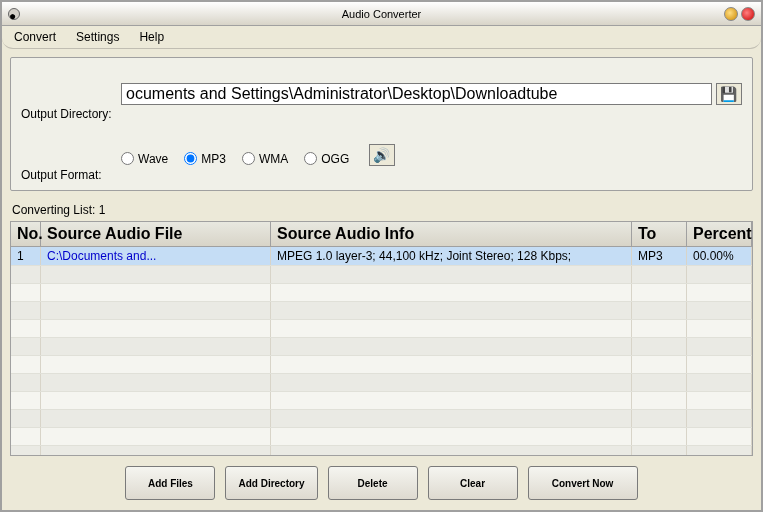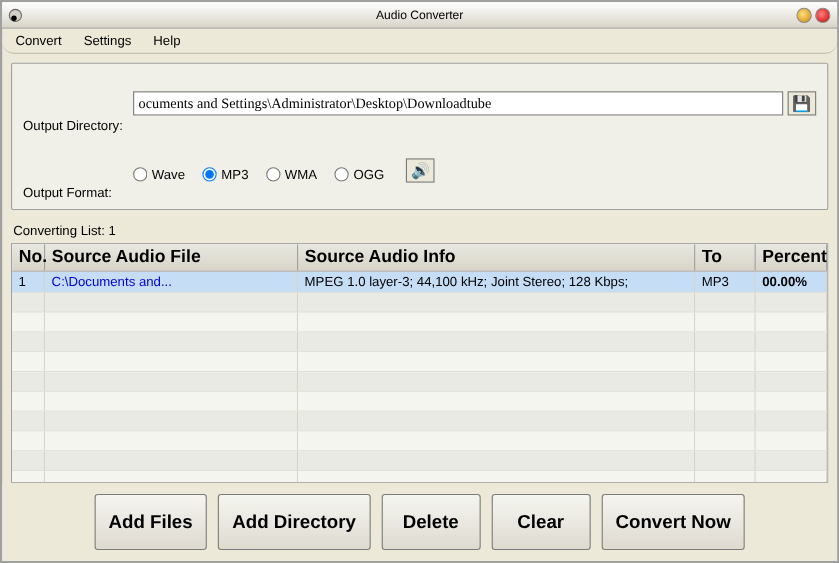--- a/index.html
+++ b/index.html
@@ -101,23 +101,22 @@
       font-size: 12px;
       min-width: 100px;
       color: #000;
       margin-top: 41px;
     }
     .settings-input {
       flex: 1;
       height: 22px;
       border: 1px solid #7a7a7a;
       background: #fff;
-      font-size: 13px;
+      font-size: 16px;
       padding: 0 4px;
-      font-family: Liberation Serif, serif;
     }
     .settings-icon-btn {
       width: 26px;
       height: 22px;
       border: 1px solid #7a7a7a;
       background: #ece9d8;
       cursor: pointer;
       display: flex;
       align-items: center;
       justify-content: center;
@@ -191,42 +190,42 @@
       color: #000;
       border-right: 1px solid #d8d4c8;
       white-space: nowrap;
       overflow: hidden;
       text-overflow: ellipsis;
     }
     .td-no { width: 30px; }
     .td-source { width: 230px; color: #0000cc; }
     .td-info { flex: 1; }
     .td-to { width: 55px; }
-    .td-percent { width: 65px; font-weight: bold; }
+    .td-percent { width: 65px; }
     .empty-row {
       display: flex;
       border-bottom: 1px solid #e0e0d8;
       height: 18px;
     }
     .empty-row:nth-child(odd) { background: #f5f5f0; }
     .empty-row:nth-child(even) { background: #eaeae4; }
     .footer-buttons {
       padding: 10px 8px;
       display: flex;
       justify-content: center;
       gap: 10px;
       background: #ece9d8;
     }
     .footer-btn {
       min-width: 90px;
-      height: 51px;
+      height: 34px;
       border: 1px solid #7a7a7a;
       background: linear-gradient(to bottom, #f5f5f0, #dedad0);
       cursor: pointer;
-      font-size: 17px;
+      font-size: 10px;
       font-weight: bold;
       padding: 0 12px;
       border-radius: 3px;
       color: #000;
     }
     .convert-now-btn {
       min-width: 110px;
     }
     .title-bar-wrapper {
       position: relative;

